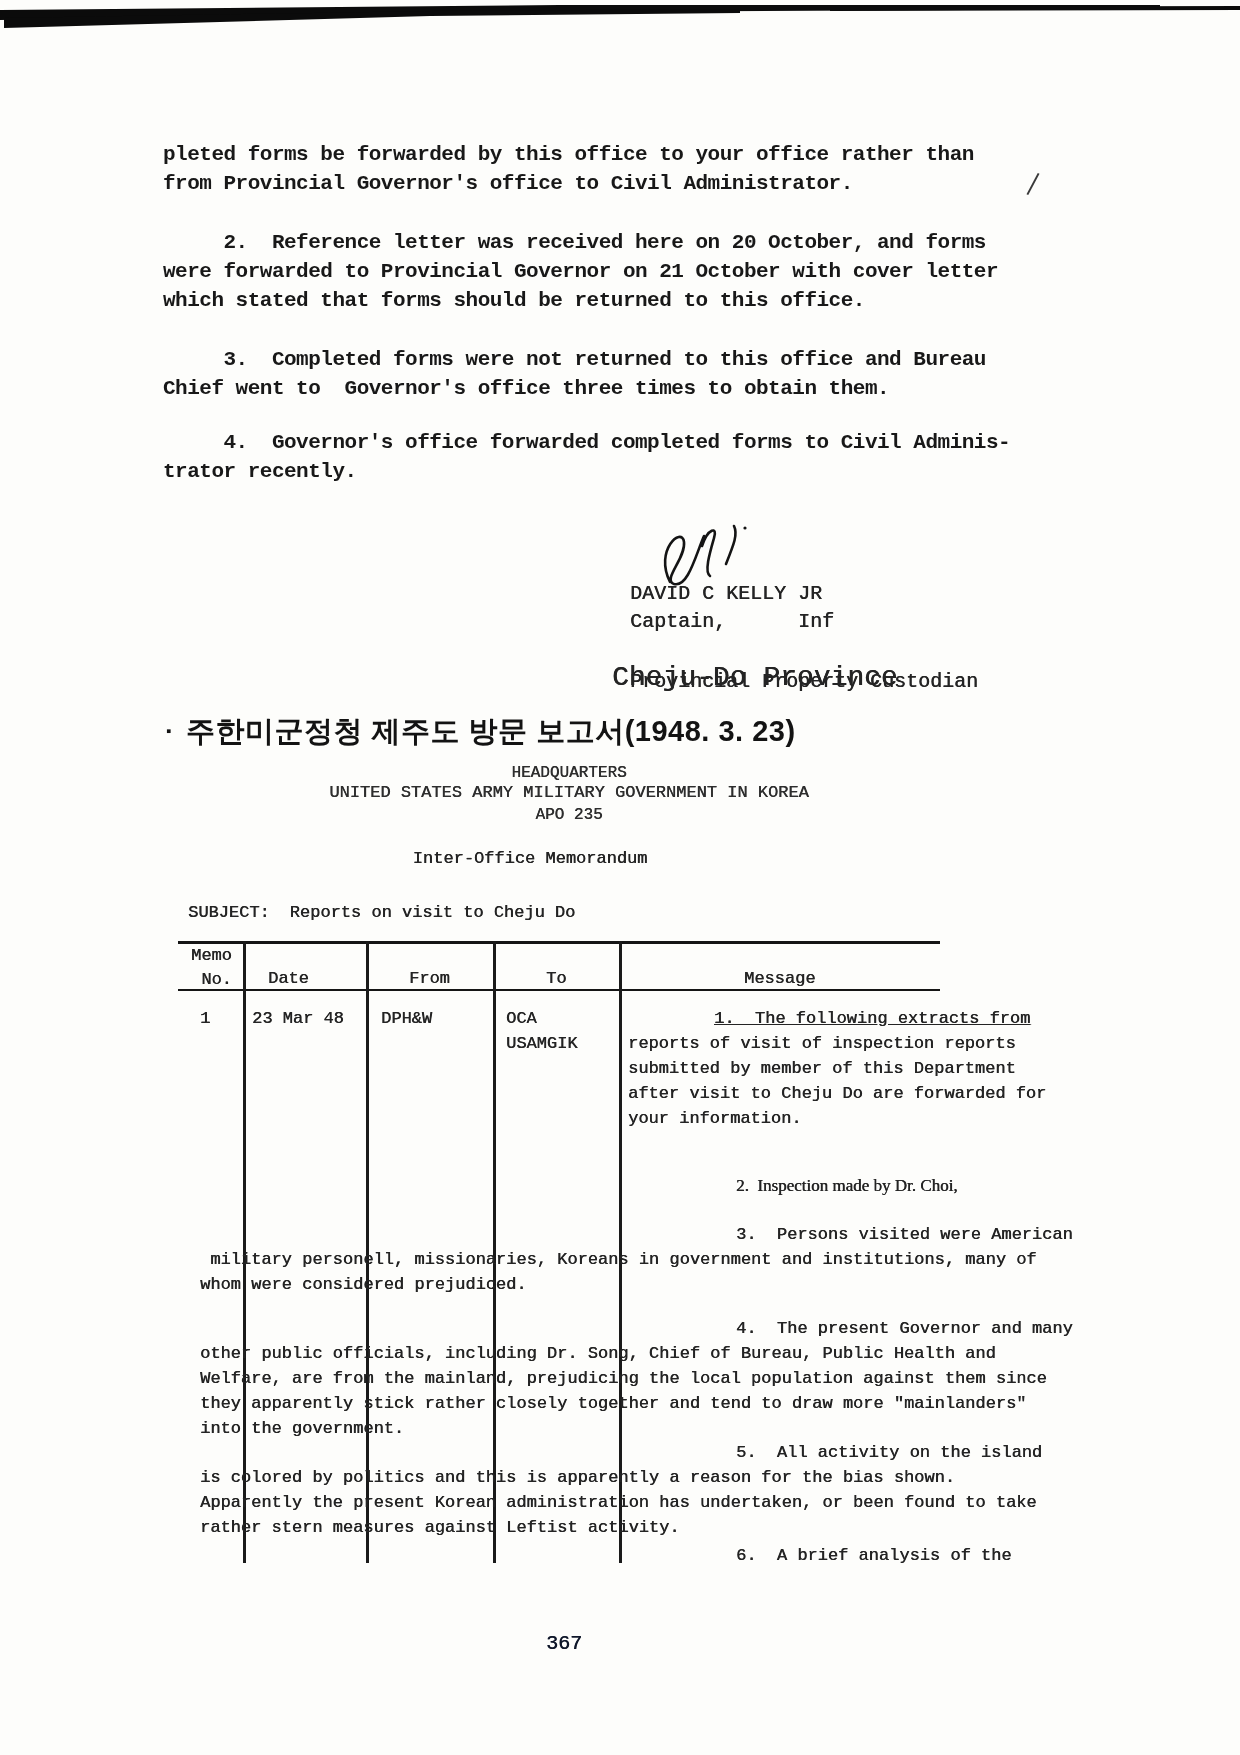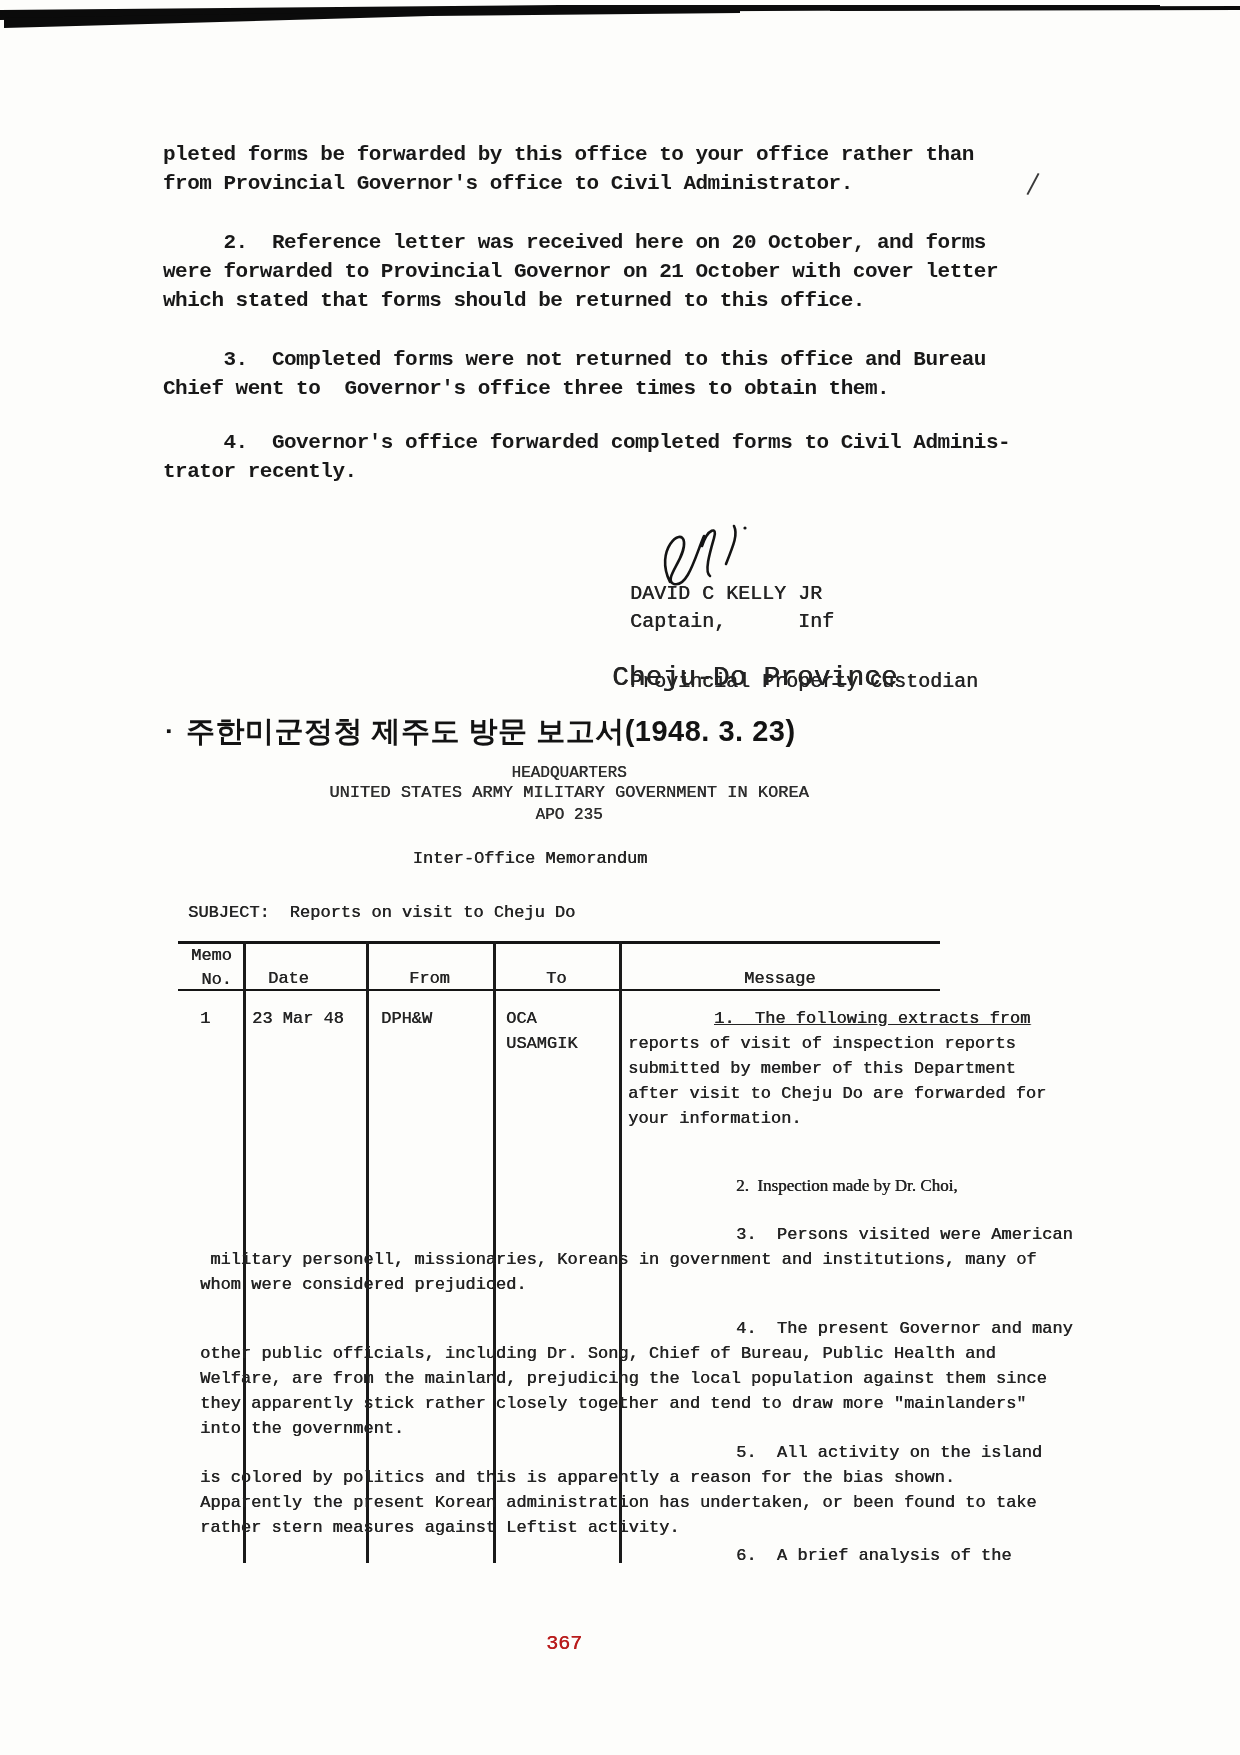--- a/index.html
+++ b/index.html
@@ -26,21 +26,21 @@
     font-size:16px;line-height:22px;font-weight:400;
     color:#2e2e2e;text-shadow:0.4px 0 0 currentColor;padding-left:39px;
   }
   .centerline{left:0;width:1060px;text-align:center;}
   .korean{
     font-family:"Liberation Sans","DejaVu Sans",sans-serif;
     font-size:29px;font-weight:700;color:#131313;letter-spacing:0.5px;
   }
   .vline{position:absolute;width:3px;top:941px;height:622px;background:#1a1a1a;}
   .hline{position:absolute;background:#151515;}
-  .pagenum{font-size:20px;font-weight:400;color:#b91c1c;text-shadow:0.4px 0 0 currentColor;}
+  .pagenum{font-size:20px;font-weight:400;color:#0f172a;text-shadow:0.4px 0 0 currentColor;}
   .noise-slash{
     position:absolute;width:2px;height:24px;background:#3a3a3a;
     transform:rotate(28deg);
   }
 </style>
 </head>
 <body>
 
 <div class="page">
 

